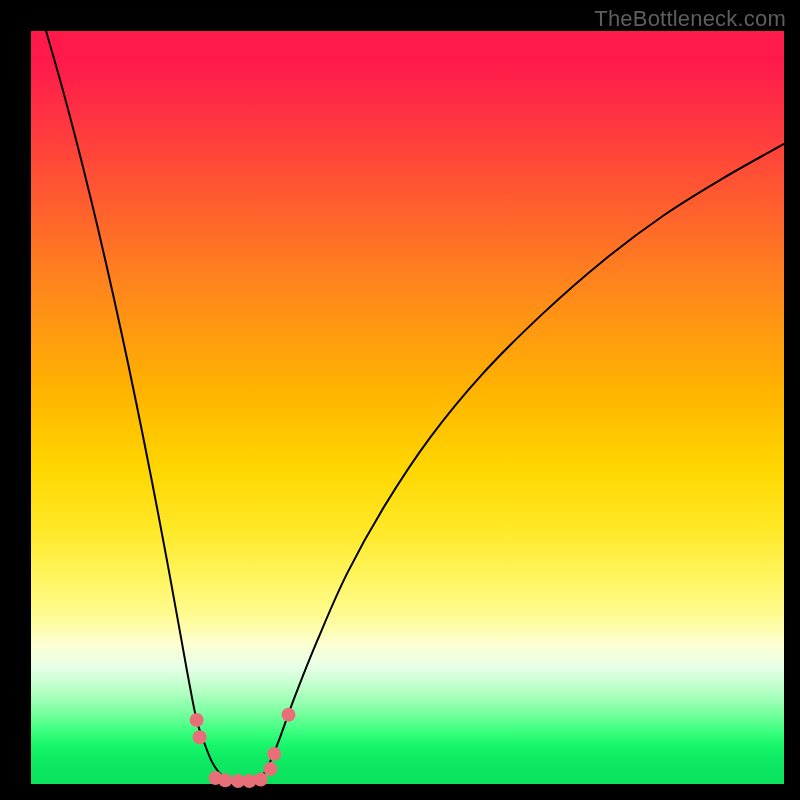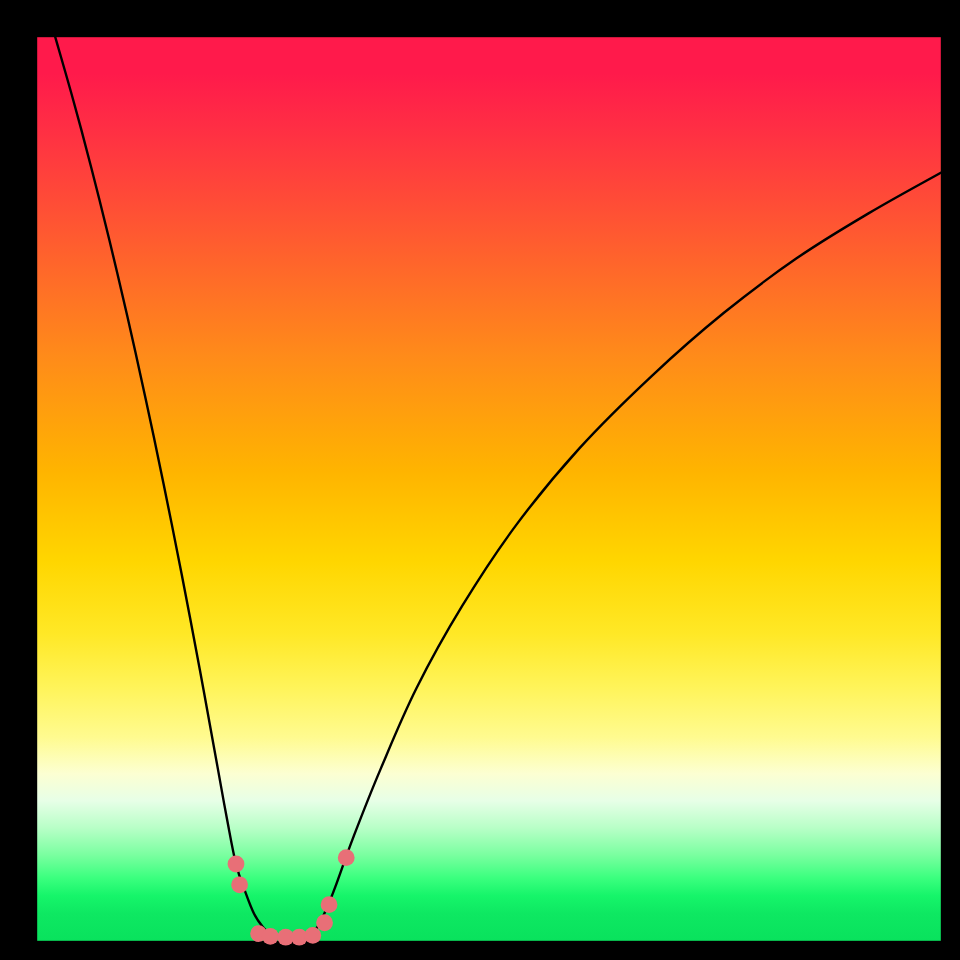--- a/index.html
+++ b/index.html
@@ -71,13 +71,14 @@
         <circle cx="215.48499999999999" cy="777.976" r="7" fill="#e86f77"></circle>
         <circle cx="225.274" cy="780.235" r="7" fill="#e86f77"></circle>
         <circle cx="238.07500000000002" cy="780.988" r="7" fill="#e86f77"></circle>
         <circle cx="249.36999999999998" cy="780.988" r="7" fill="#e86f77"></circle>
         <circle cx="260.66499999999996" cy="779.482" r="7" fill="#e86f77"></circle>
         <circle cx="270.454" cy="768.94" r="7" fill="#e86f77"></circle>
         <circle cx="274.21899999999994" cy="753.88" r="7" fill="#e86f77"></circle>
         <circle cx="288.526" cy="714.724" r="7" fill="#e86f77"></circle>
       </g>
   </svg>
+  <div class="watermark">TheBottleneck.com</div>
 </div>
 
 </body></html>

